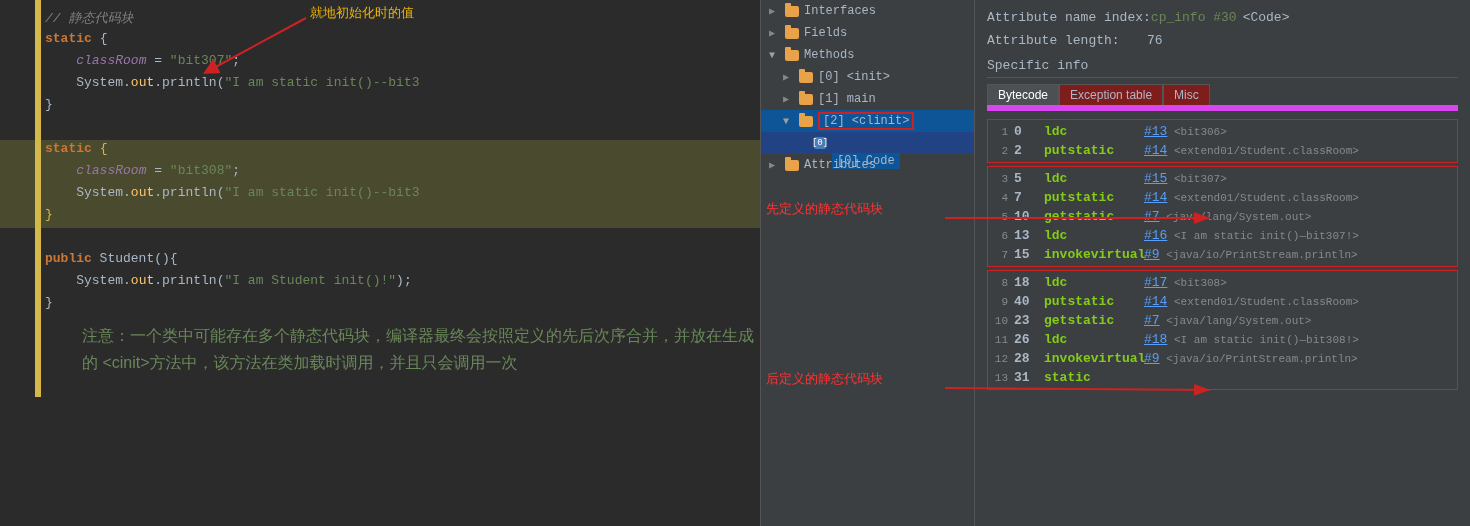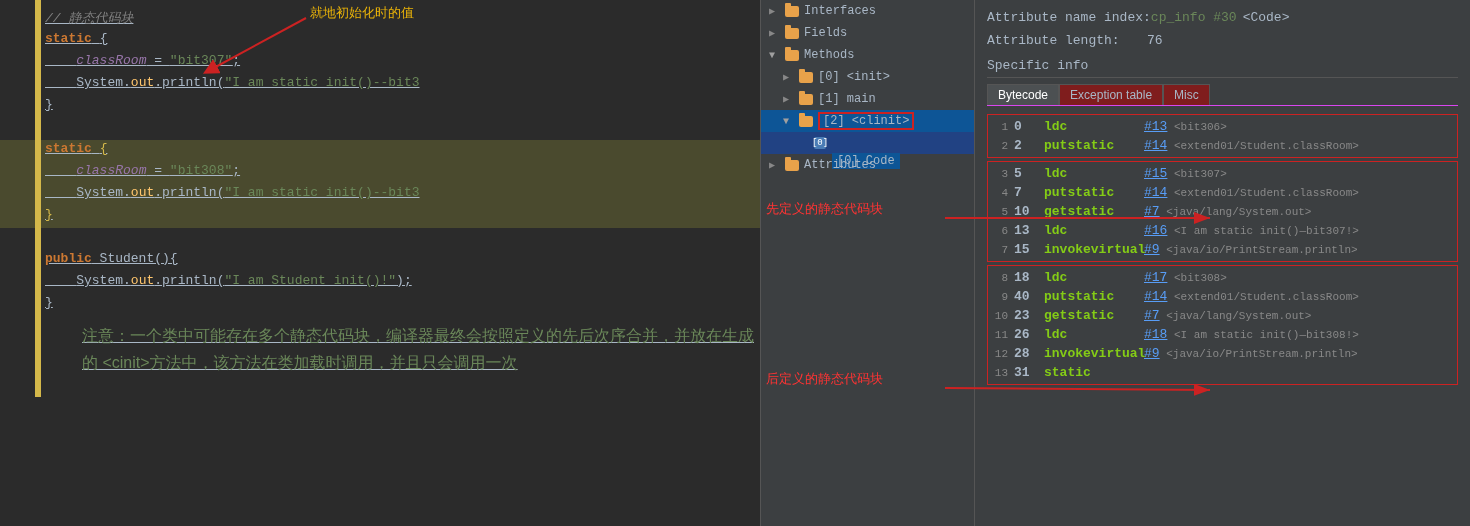--- a/index.html
+++ b/index.html
@@ -15,21 +15,20 @@
     }
 
     
     .code-panel {
       width: 760px;
       height: 397px;
       background: #2b2b2b;
       overflow: hidden;
       position: relative;
       flex-shrink: 0;
-      text-decoration: underline;
     }
 
     .code-line {
       display: flex;
       align-items: flex-start;
       min-height: 22px;
       padding: 1px 0;
       position: relative;
     }
 
@@ -167,21 +166,21 @@
       color: #a9b7c6;
       margin: 10px 0 6px 0;
       border-bottom: 1px solid #555;
       padding-bottom: 4px;
     }
 
     .tabs-row {
       display: flex;
       gap: 0;
       margin-bottom: 8px;
-      border-bottom: 1px solid #d946ef;
+      border-bottom: 6px solid #d946ef;
     }
 
     .tab-btn {
       padding: 3px 10px;
       font-size: 12px;
       background: #7f1d1d;
       color: #a9b7c6;
       border: 1px solid #555;
       border-bottom: none;
       cursor: pointer;

